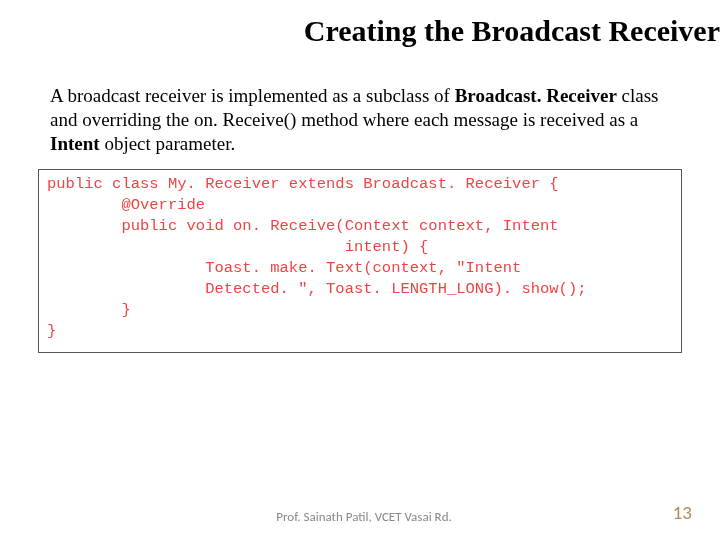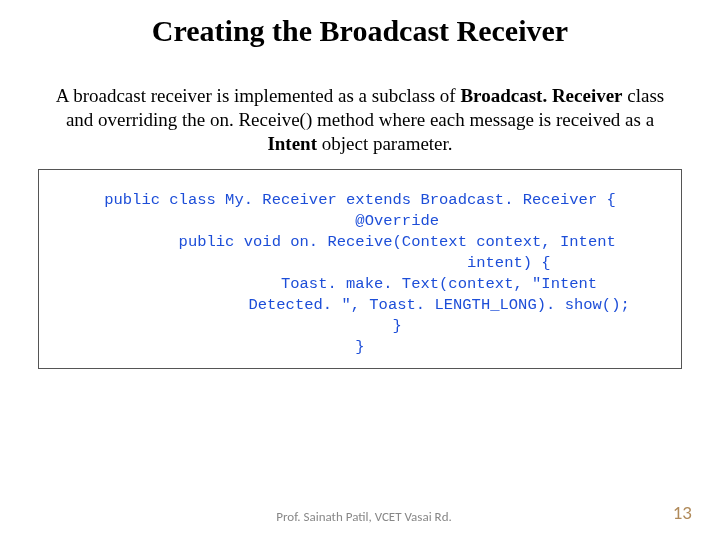--- a/index.html
+++ b/index.html
@@ -1,44 +1,44 @@
 <!DOCTYPE html>
 <html><head>
 <meta charset="utf-8">
 <style>
-  * { margin: 0; padding: 0; box-sizing: border-box; text-align: center; }
+  * { margin: 0; padding: 0; box-sizing: border-box; }
   body {
     width: 720px;
     height: 540px;
     background: #ffffff;
     font-family: "Times New Roman", Times, serif;
     color: #000;
     position: relative;
     overflow: hidden;
   }
   .title {
     font-size: 30px;
     font-weight: bold;
-    text-align: center;
+    text-align: right;
     margin-top: 14px;
     margin-bottom: 36px;
   }
   .body-text {
     font-size: 19px;
     line-height: 1.25;
     margin: 0 50px 14px 50px;
   }
   .code-box {
     margin: 0 38px;
     border: 1px solid #555;
-    padding: 20px 8px 10px 8px;
+    padding: 4px 8px 10px 8px;
     font-family: "Courier New", Courier, monospace;
     font-size: 15.5px;
     line-height: 1.35;
-    color: #1d4ed8;
+    color: #ef4444;
     white-space: pre;
   }
   .footer-left {
     position: absolute;
     bottom: 16px;
     left: 8px;
     right: 0;
     text-align: center;
     font-family: Calibri, Arial, sans-serif;
     font-size: 13px;

